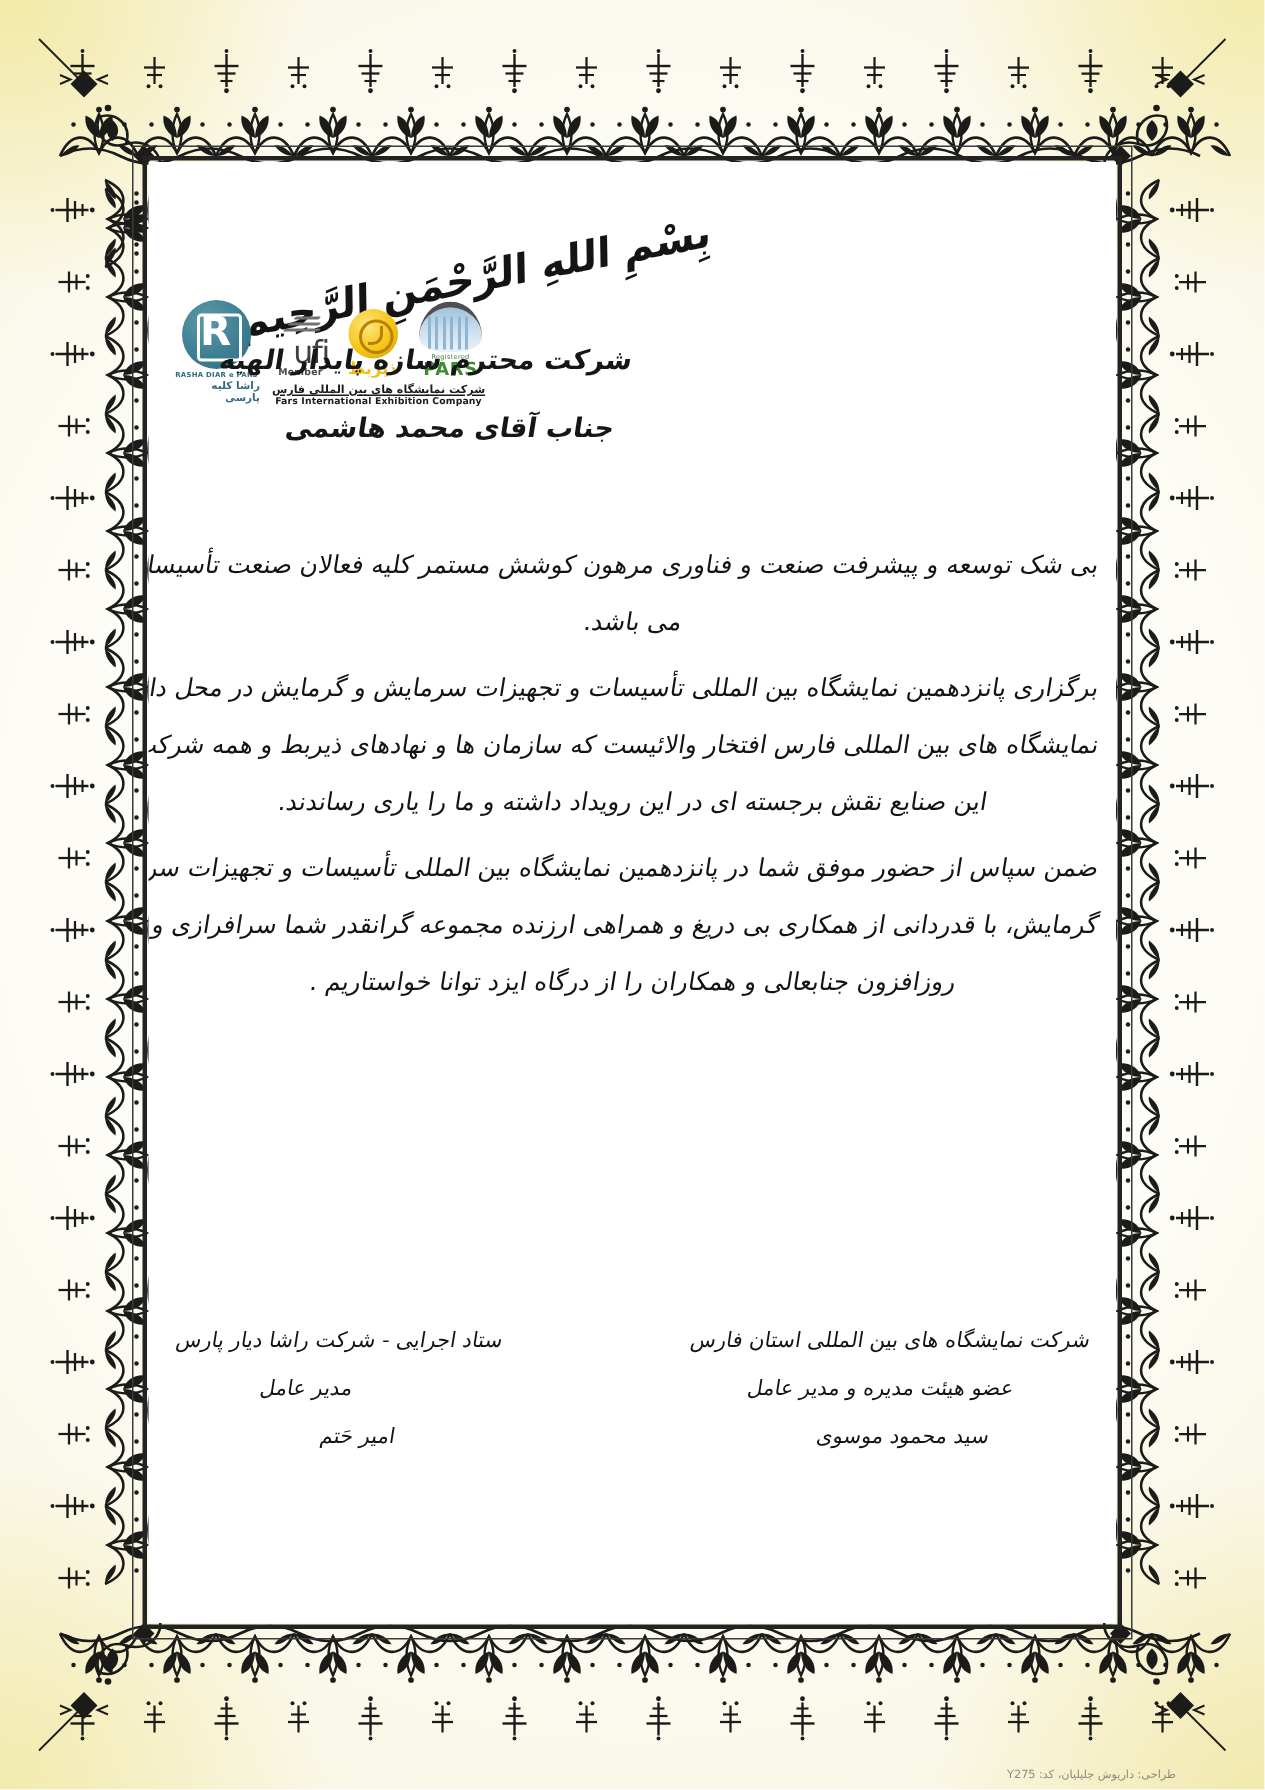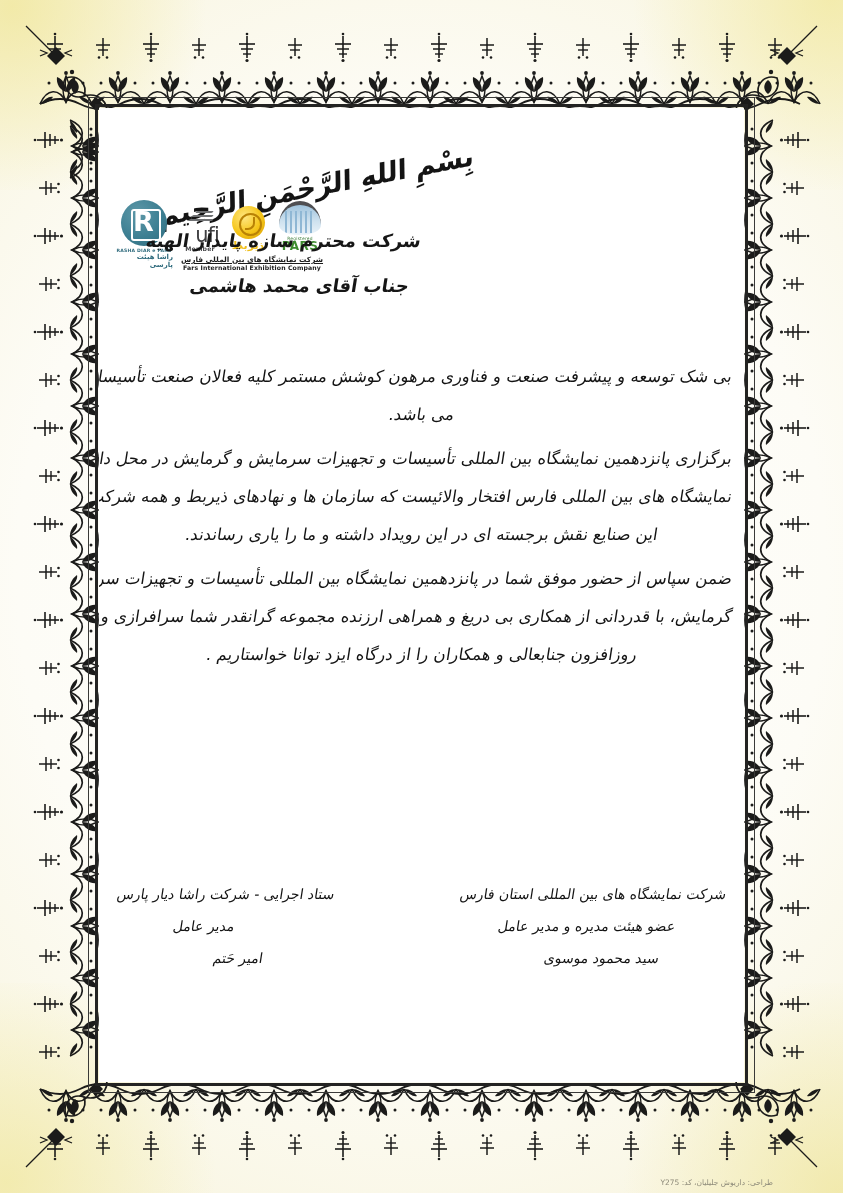--- a/index.html
+++ b/index.html
@@ -174,21 +174,21 @@
   .sig.right{text-align:left;padding-left:4px;}
   .sig.right .sline{text-align:left;}
   .sig.left{text-align:left;}
   .sig.left .sline{text-align:left;}
   .sig .ind1{padding-left:56px;}
   .sig .ind2{padding-left:96px;}
   .sig .lind1{padding-left:38px;}
   .sig .lind2{padding-left:84px;}
 
   .credit{
-    position:absolute;right:70px;bottom:6px;
+    position:absolute;right:59px;bottom:6px;
     font-size:7.5px;color:#8d8a79;direction:rtl;white-space:nowrap;
   }
 </style>
 </head>
 <body>
 
 <div id="page">
 
   <div class="wash tl"></div>
   <div class="wash tr"></div>
@@ -471,21 +471,21 @@
         <div class="cap-fa" style="margin-top:3px;">شرکت نمایشگاه های بین المللی فارس</div>
         <div class="cap-en">Fars International Exhibition Company</div>
       </div>
 
       <div class="rasha logo-col" style="margin-bottom:2px;">
         <div class="circ">
           <span class="bx"></span>
           <span class="r">R</span>
         </div>
         <div class="en">RASHA DIAR e PARS</div>
-        <div class="fa">راشا هیئت پارسی</div>
+        <div class="fa">راشا کلیه پارسی</div>
       </div>
     </div>
 
     <div class="recipient">
       <span class="rec-line nast">شرکت محترم سازه پایدار الهیه</span>
       <span class="rec-line nast" style="padding-left:44px;">جناب آقای محمد هاشمی</span>
     </div>
 
     <div class="body">
 

